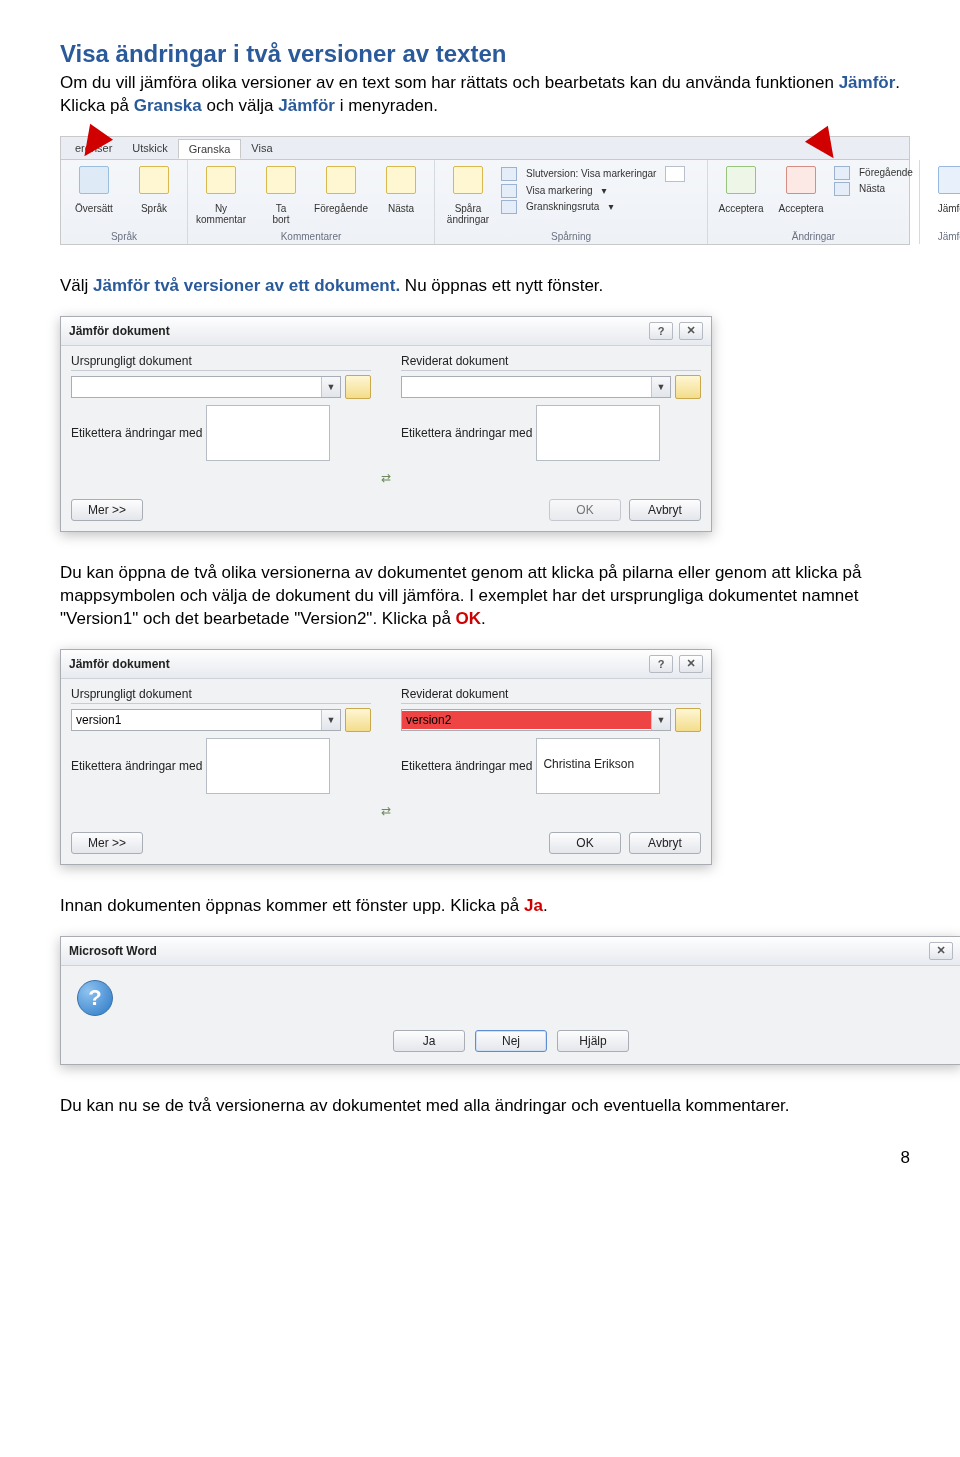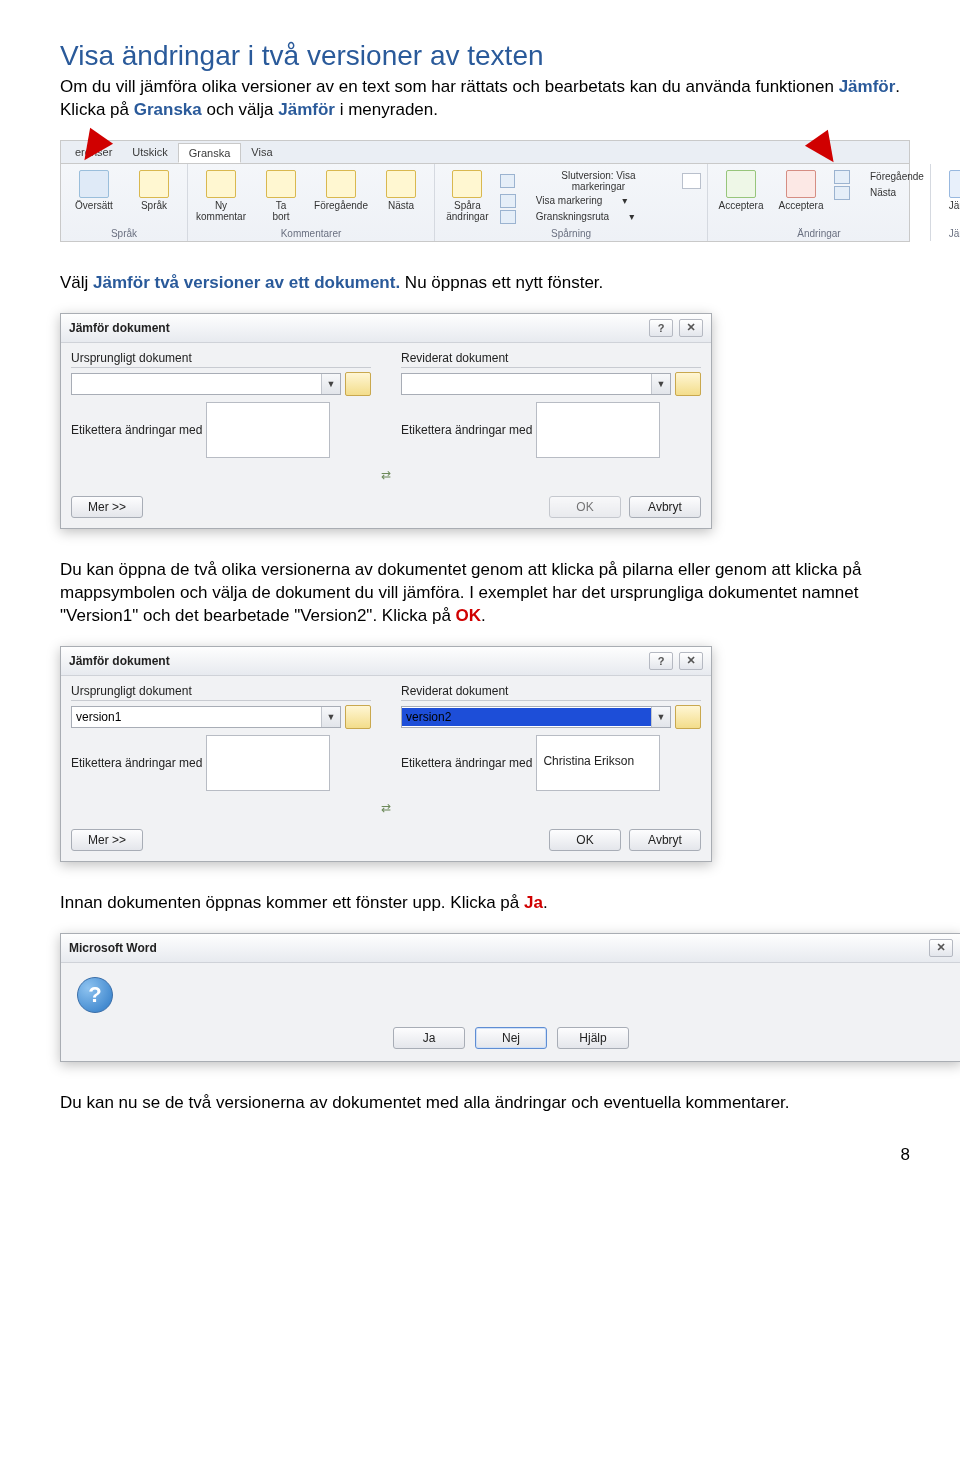--- a/index.html
+++ b/index.html
@@ -7,22 +7,22 @@
     font-size: 17px;
     color: #000;
     background: #fff;
     margin: 0;
     padding: 40px 50px 30px 60px;
     width: 960px;
     box-sizing: border-box;
   }
   h2.page-heading {
     color: #2a5a9a;
-    font-size: 28px;
-    font-weight: normal;
+    font-size: 24px;
+    font-weight: bold;
     margin: 0 0 4px 0;
   }
   p { margin: 0 0 18px 0; line-height: 1.35; }
   .blue { color: #2a5a9a; font-weight: bold; }
   .red { color: #d00000; font-weight: bold; }
   .page-number { text-align: right; font-size: 17px; margin-top: 30px; }
 
   
   .ribbon {
     border: 1px solid #c9c9c9;
@@ -46,24 +46,24 @@
   .ribbon-group {
     border-right: 1px solid #d5d9e0;
     padding: 4px 6px 2px 6px;
     display: flex;
     flex-direction: column;
     justify-content: space-between;
   }
   .rg-items { display: flex; gap: 6px; align-items: flex-start; }
   .rg-btn { display: flex; flex-direction: column; align-items: center; width: 50px; padding: 2px; }
   .rg-btn .ic { width: 28px; height: 26px; background: #fff7d1; border: 1px solid #d9b84f; border-radius: 2px; }
-  .rg-btn .lbl { text-align: center; font-size: 10px; color: #333; margin-top: 2px; line-height: 1.1; white-space: pre-line; }
+  .rg-btn .lbl { text-align: center; font-size: 10px; color: #333; margin-top: 9px; line-height: 1.1; white-space: pre-line; }
   .rg-name { text-align: center; font-size: 10px; color: #6a7080; margin-top: 4px; }
   .rg-stack { display: flex; flex-direction: column; gap: 2px; font-size: 10px; }
-  .rg-stack-row { display: flex; align-items: center; gap: 20px; text-align: center; }
+  .rg-stack-row { display: flex; align-items: center; gap: 9px; text-align: center; }
   .mini-ic { width: 14px; height: 12px; background: #e5eef8; border: 1px solid #9bb3d0; }
   .dropdown-slim { width: 180px; height: 14px; border: 1px solid #b9c0cc; background: #fff; }
   .grey-ic { background:#e2e2e2; border:1px solid #bcbcbc; }
   .red-arrow {
     position: absolute; width: 0; height: 0;
     border-left: 14px solid transparent;
     border-right: 14px solid transparent;
     border-top: 30px solid #d00000;
   }
   .red-arrow.left { top: -8px; left: 18px; transform: rotate(35deg); }
@@ -334,21 +334,21 @@
         </div>
         <div class="inline-row">
           <span>Etikettera ändringar med</span>
           <span class="readonly-box"></span>
         </div>
       </div>
       <div class="dlg-col">
         <div class="dlg-section-title dlg-underline">Reviderat dokument</div>
         <div class="inline-row">
           <div class="combo">
-            <input style="background: #1d4ed8;" value="version2">
+            <input style="background: #ef4444;" value="version2">
             <div class="caret">▼</div>
           </div>
           <div class="folder-btn"></div>
         </div>
         <div class="inline-row">
           <span>Etikettera ändringar med</span>
           <span class="readonly-box">Christina Erikson</span>
         </div>
       </div>
     </div>

